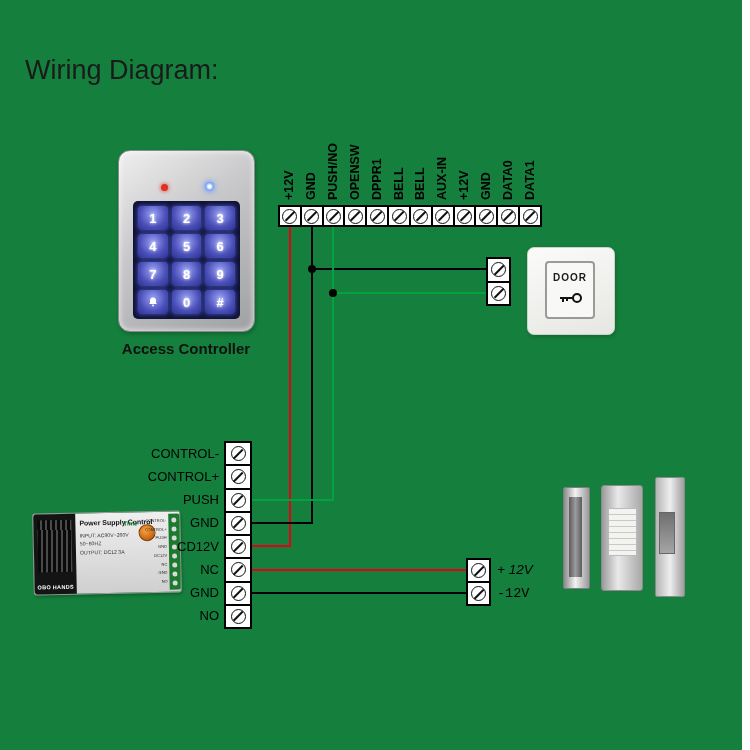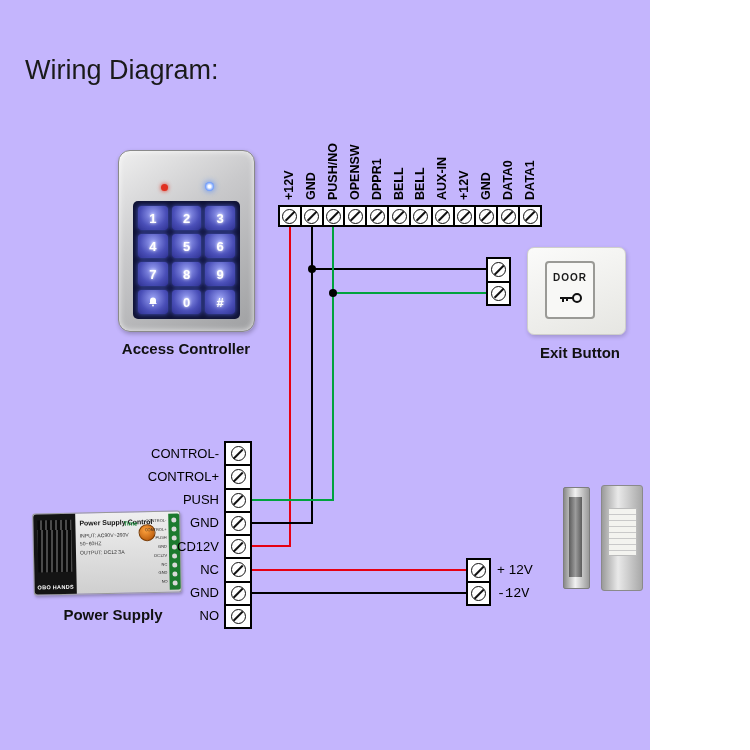--- a/index.html
+++ b/index.html
@@ -1,16 +1,16 @@
 <!DOCTYPE html>
 <html><head>
 <meta charset="utf-8">
 <style>
   html,body{margin:0;padding:0;background:#fff;}
-  #canvas{position:relative;width:650px;height:750px;background:#c4b5fd;overflow:hidden;
+  #canvas{position:relative;width:742px;height:750px;background:#15803d;overflow:hidden;
           font-family:"Liberation Sans", sans-serif;color:#111;}
 
   .title{position:absolute;left:25px;top:55px;font-size:27px;font-weight:500;color:#1a1a1a;}
 
   
   .top-strip{position:absolute;left:278px;top:205px;width:264px;height:22px;border:2px solid #000;
              background:#fff;display:flex;box-sizing:border-box;z-index:5;}
   .tcell{flex:1;display:flex;align-items:center;justify-content:center;}
   .tcell + .tcell{border-left:2px solid #000;}
 
@@ -55,21 +55,21 @@
   .keypad-panel{position:absolute;left:14px;top:50px;width:107px;height:118px;background:#101336;
                 border-radius:5px;padding:5px;box-sizing:border-box;display:grid;
                 grid-template-columns:repeat(3,1fr);gap:4px;}
   .key{background:radial-gradient(circle at 50% 35%,#9aa2f5 0%,#4a4fb8 60%,#2e3190 100%);
        border-radius:3px;display:flex;align-items:center;justify-content:center;color:#fff;
        font-weight:bold;font-size:13px;text-shadow:0 0 3px #fff;box-shadow:0 0 5px rgba(90,110,240,.8);}
 
   
   .exit-btn{position:absolute;left:527px;top:247px;width:86px;height:86px;border-radius:7px;
             background:linear-gradient(160deg,#fbfbfa,#e6e6e2);border:1px solid #cfcfcb;
-            box-shadow:1px 2px 4px rgba(0,0,0,.18);padding-left:11px;}
+            box-shadow:1px 2px 4px rgba(0,0,0,.18);}
   .exit-inner{position:absolute;left:17px;top:13px;width:50px;height:58px;border:2px solid #9a9a96;
               border-radius:4px;background:#f8f8f6;display:flex;flex-direction:column;align-items:center;
               padding-top:9px;box-sizing:border-box;}
   .door{font-size:10px;font-weight:bold;letter-spacing:1px;color:#1b1b1b;}
   .key-icon{margin-top:7px;}
 
   
   .psu{position:absolute;left:33px;top:512px;width:146px;height:80px;transform:rotate(-1.2deg);
        background:linear-gradient(#efefef,#cfcfcf);border:1px solid #999;border-radius:3px;
        box-shadow:1px 2px 3px rgba(0,0,0,.25);}
@@ -199,21 +199,20 @@
 
   <div class="exit-btn">
     <div class="exit-inner">
       <div class="door">DOOR</div>
       <svg class="key-icon" width="26" height="16" viewBox="0 0 26 16">
         <circle cx="20" cy="8" r="4" fill="none" stroke="#111" stroke-width="2"></circle>
         <path d="M16 8 H3 M6 8 v4 M10 8 v3" fill="none" stroke="#111" stroke-width="2"></path>
       </svg>
     </div>
   </div>
-  <div class="caption" style="left:490px;top:344px;">Exit Button</div>
 
   <div class="left-strip">
       <div class="vcell">
         <div class="screw"></div>
       </div>
       <div class="vcell">
         <div class="screw"></div>
       </div>
       <div class="vcell">
         <div class="screw"></div>
@@ -261,31 +260,30 @@
         <div class="psu-dot"></div>
         <div class="psu-dot"></div>
         <div class="psu-dot"></div>
         <div class="psu-dot"></div>
         <div class="psu-dot"></div>
         <div class="psu-dot"></div>
         <div class="psu-dot"></div>
         <div class="psu-dot"></div>
       </div>
   </div>
-  <div class="caption" style="left:23px;top:606px;">Power Supply</div>
 
   <div class="block lock-block">
     <div class="bcell">
         <div class="screw"></div>
       </div>
     <div class="bcell">
         <div class="screw"></div>
       </div>
   </div>
-  <div class="lock-label" style="top:562px;">+ 12V</div>
+  <div class="lock-label" style="top:562px;font-style:italic;">+ 12V</div>
   <div class="lock-label" style="top:586px;font-family:Liberation Mono, monospace;">-12V</div>
 
   <div class="maglock">
     <div class="mag-inner"></div>
   </div>
   <div class="boltlock">
     <div class="bolt-sticker"></div>
   </div>
   <div class="strike">
     <div class="strike-notch"></div>

